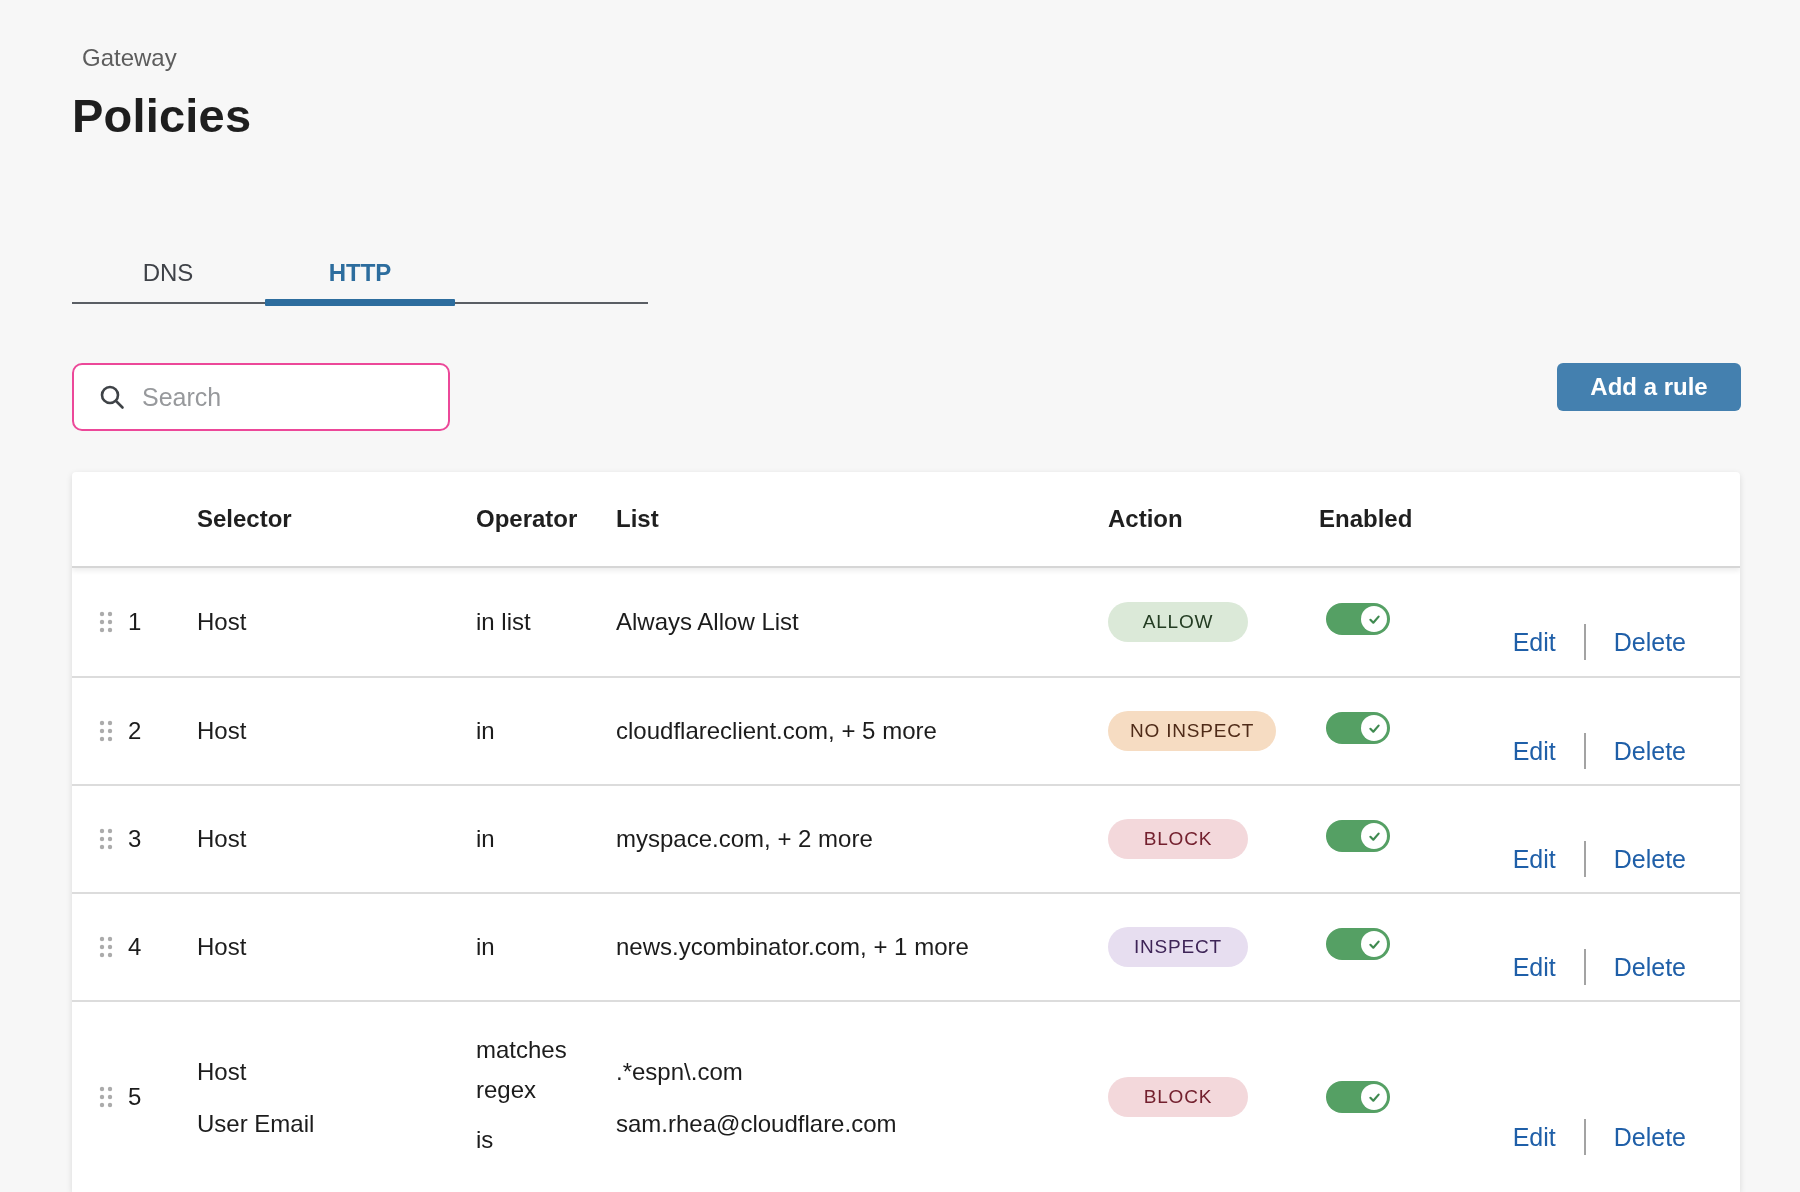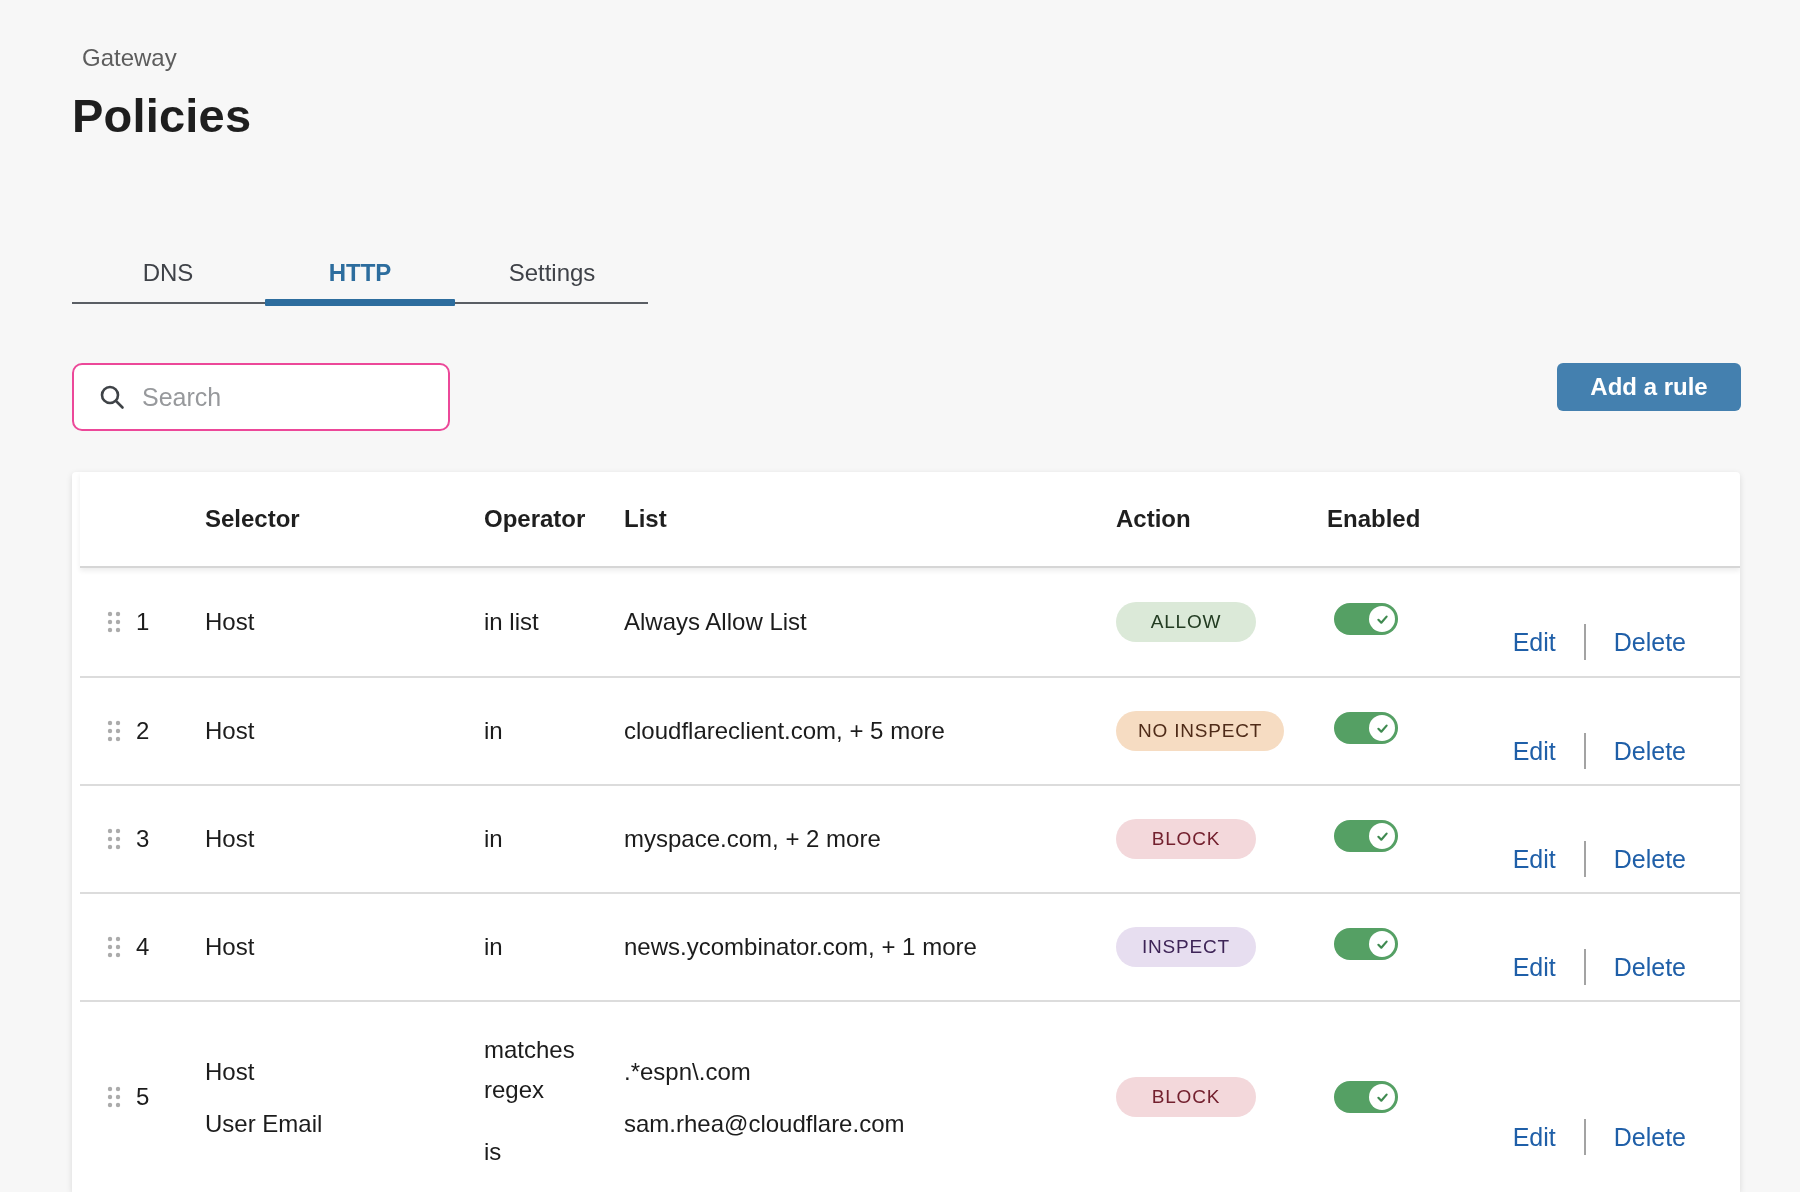--- a/index.html
+++ b/index.html
@@ -69,21 +69,20 @@
     cursor: pointer;
   }
 
   
   .table-card {
     position: absolute; left: 72px; top: 472px;
     width: 1668px; height: 720px;
     background: #ffffff; border-radius: 4px 4px 0 0;
     box-shadow: 0 2px 6px rgba(0,0,0,0.12);
     overflow: hidden;
-    padding-left: 8px;
   }
   .thead, .trow {
     display: grid;
     grid-template-columns: 32px 69px 279px 140px 492px 204px 160px 1fr;
     padding-left: 24px;
   }
   .thead {
     height: 96px; align-items: center;
     font-size: 24px; font-weight: 700; color: #1f1f1f;
     border-bottom: 2px solid #d6d6d6;
@@ -125,33 +124,32 @@
   .toggle .knob {
     position: absolute; right: 3px; top: 3px;
     width: 26px; height: 26px; border-radius: 50%;
     background: #ffffff;
     display: flex; align-items: center; justify-content: center;
   }
 
   
   .tall .cc { height: 190px; display: flex; align-items: center; }
   .tall .stack { display: flex; flex-direction: column; padding-top: 48px; line-height: 44px; gap: 8px; }
-  .tall .stack-op { display: flex; flex-direction: column; padding-top: 28px; line-height: 40px; gap: 22px; }
+  .tall .stack-op { display: flex; flex-direction: column; padding-top: 28px; line-height: 40px; gap: 10px; }
   .tall .stack-op .op-wrap { width: 120px; }
 </style>
 </head>
 <body>
 
 <div class="breadcrumb">Gateway</div>
 <h1 class="page-title">Policies</h1>
 
 <div class="tabs">
   <div class="tab">DNS</div>
   <div class="tab active">HTTP</div>
-  <div class="tab">Settings</div>
 </div>
 
 <div class="search-wrap">
   <svg width="28" height="28" viewBox="0 0 28 28" fill="none">
     <circle cx="12" cy="12" r="8" stroke="#3f4347" stroke-width="2.6"></circle>
     <line x1="18" y1="18" x2="24.5" y2="24.5" stroke="#3f4347" stroke-width="2.6" stroke-linecap="round"></line>
   </svg>
   <input class="search-input" type="text" placeholder="Search" style="">
 </div>
 <button class="add-rule-btn">Add a rule</button>

